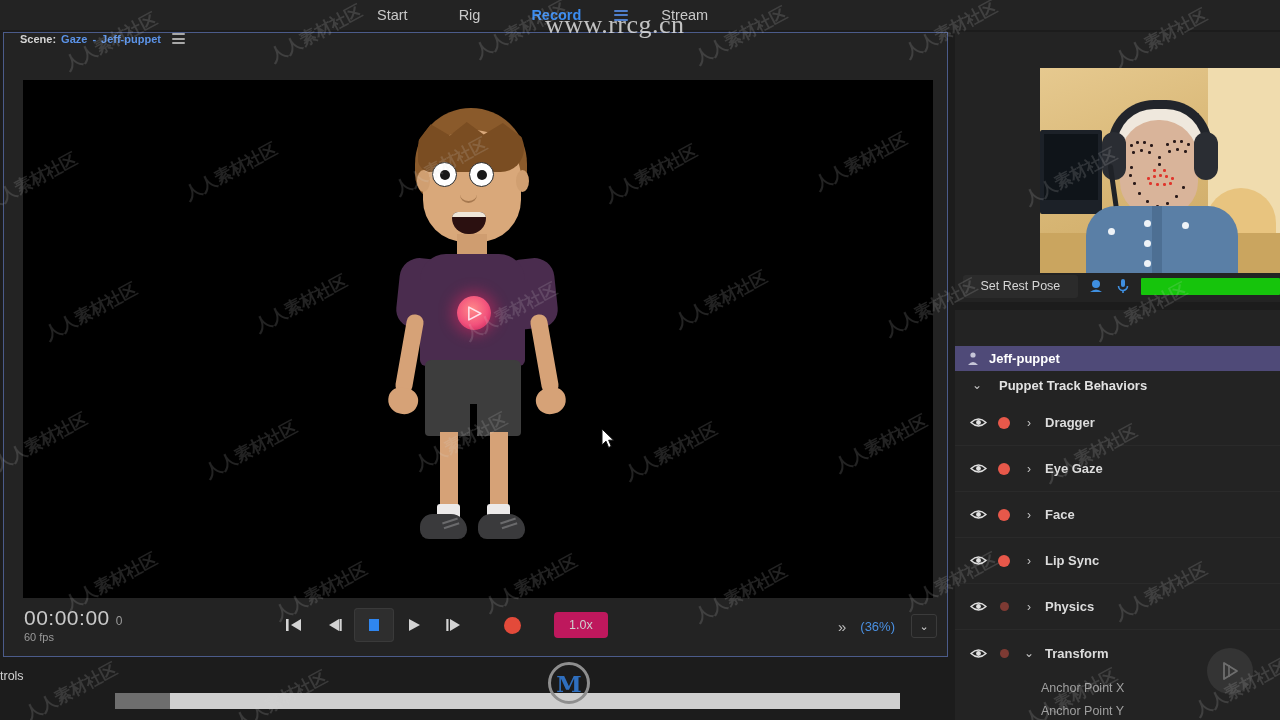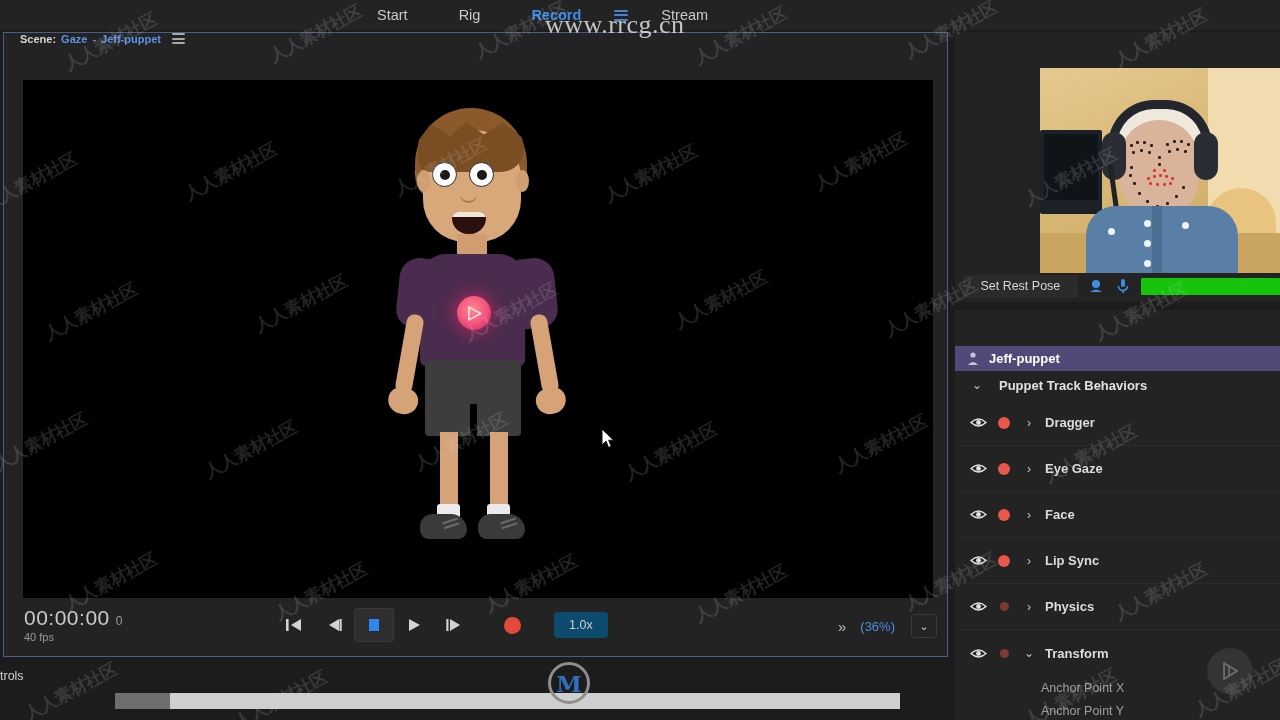--- a/index.html
+++ b/index.html
@@ -139,21 +139,21 @@
   .tc-row { display: flex; align-items: baseline; }
 
   .ctrl-group { position: absolute; left: 265px; top: 8px; display: flex; align-items: center; gap: 0; }
   .ctrl {
     width: 40px; height: 34px; display: flex; align-items: center; justify-content: center;
     border-radius: 4px;
   }
   .ctrl.pressed { background: #2e2e2e; box-shadow: inset 0 0 0 1px #3a3a3a; }
   .rec-dot { width: 17px; height: 17px; border-radius: 50%; background: #e34a3a; }
   .speed-pill {
-    margin-left: 22px; background: #0c4a6e; border-radius: 4px; padding: 6px 15px;
+    margin-left: 22px; background: #be185d; border-radius: 4px; padding: 6px 15px;
     font-size: 12.5px; color: #cfcfcf;
   }
   .right-ctrls { position: absolute; right: 10px; top: 14px; display: flex; align-items: center; gap: 16px; }
   .chev-dbl { color: #bdbdbd; font-size: 15px; letter-spacing: -2px; }
   .zoom-pct { color: #4a90e2; font-size: 13px; }
   .zoom-caret {
     width: 26px; height: 24px; border: 1px solid #3b3b3b; border-radius: 3px;
     display: flex; align-items: center; justify-content: center; color: #cfcfcf; font-size: 11px;
     background: #242424;
   }
@@ -336,21 +336,21 @@
         <path d="M1 1 L1 17 L5 13.2 L7.6 19.5 L10.2 18.3 L7.7 12.2 L12.6 12.2 Z" fill="#ffffff" stroke="#111" stroke-width="1"></path>
       </svg>
     </div>
 
     <div class="transport">
       <div class="tc-block">
         <div class="tc-row">
           <span class="tc-main">00:00:00</span>
           <span class="tc-frame">0</span>
         </div>
-        <div class="tc-sub">40 fps</div>
+        <div class="tc-sub">60 fps</div>
       </div>
 
       <div class="ctrl-group">
         <div class="ctrl">
           <svg width="18" height="16" viewBox="0 0 18 16">
               <rect x="1" y="2" width="2.6" height="12" fill="#d3d3d3"></rect>
               <path d="M16 2 L16 14 L6 8 Z" fill="#d3d3d3"></path>
             </svg>
         </div>
         <div class="ctrl">

